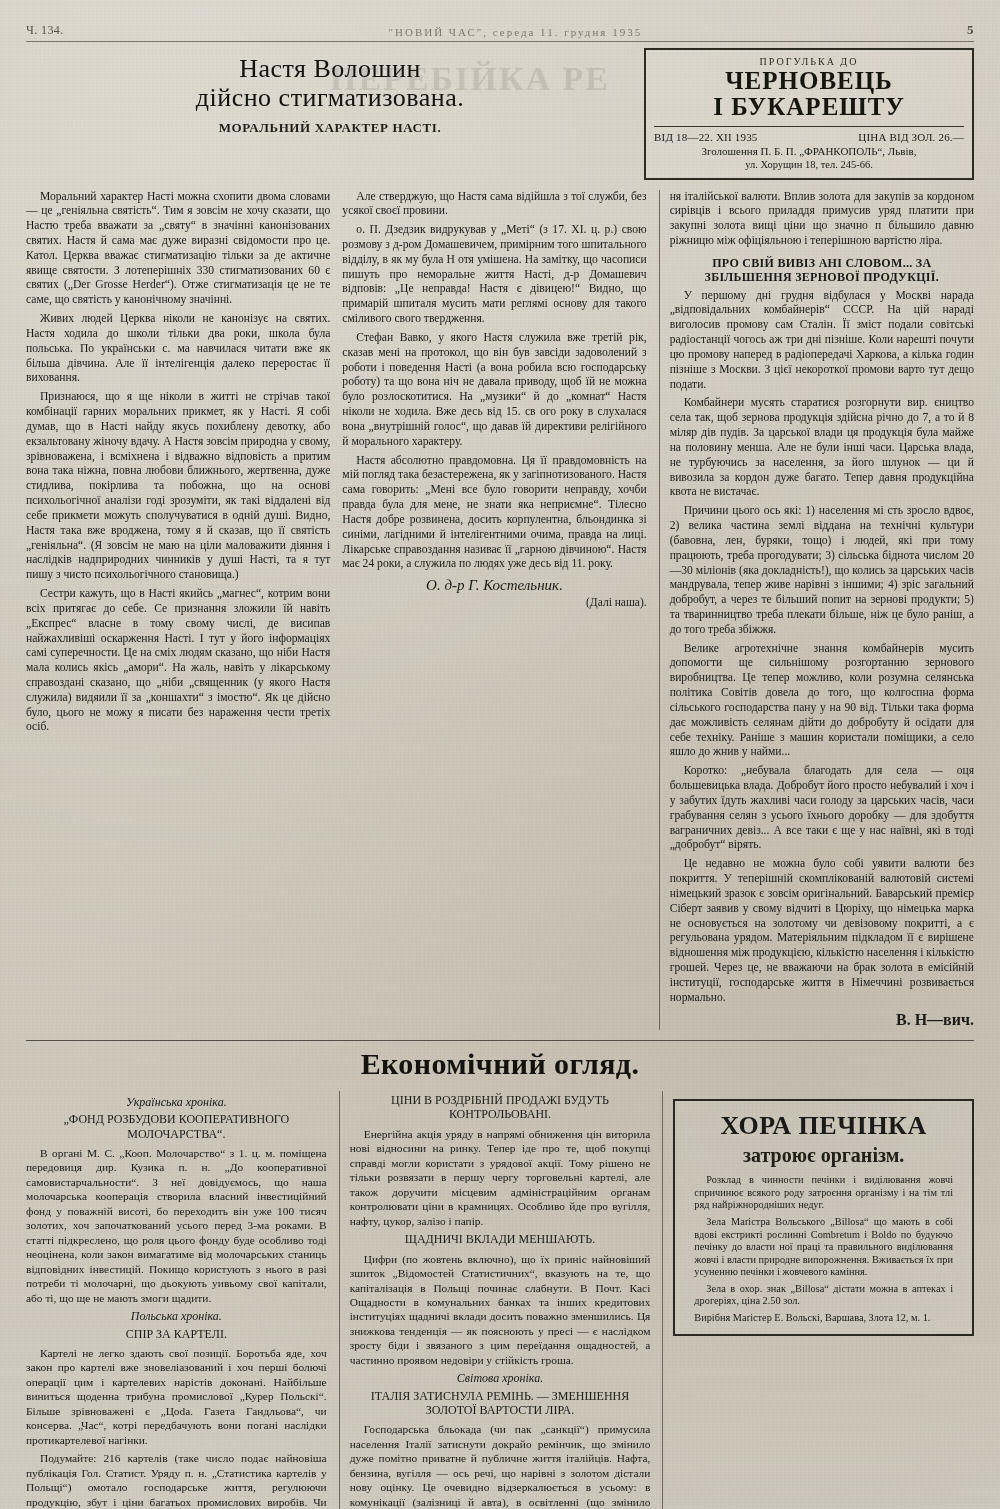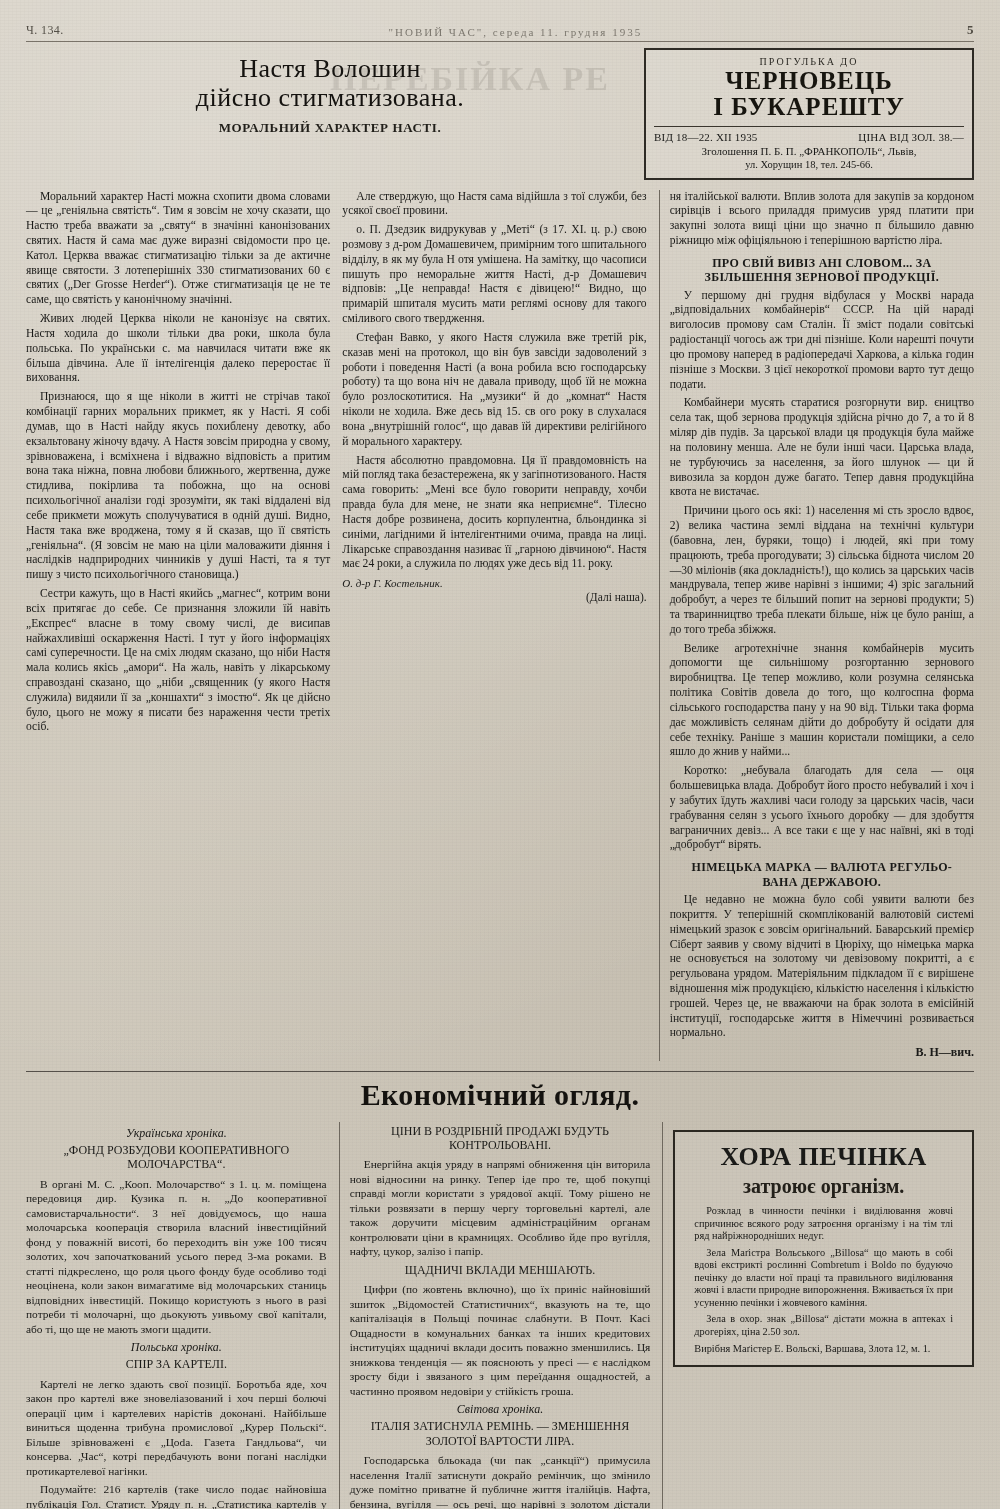--- a/index.html
+++ b/index.html
@@ -73,21 +73,21 @@
   .ad-box .row{
     display:flex;justify-content:space-between;font-size:11px;letter-spacing:.2px;
   }
   .ad-box .line{font-size:11px;text-align:center;margin-top:2px;}
   .ad-box .line.small{font-size:10.5px;}
 
   .cols3{display:flex;gap:12px;}
   .col{flex:1;font-size:11.6px;line-height:1.28;text-align:justify;hyphens:auto;}
   .col p{margin:0 0 4px 0;text-indent:14px;}
   .col p.noind{text-indent:0;}
-  .sig{text-align:left;font-style:italic;font-size:11px;margin-top:4px;}
+  .sig{text-align:center;font-style:italic;font-size:15px;margin-top:4px;}
   .sig2{text-align:right;font-size:11.5px;}
 
   .sec-h{
     text-align:center;font-size:12px;font-weight:bold;letter-spacing:.3px;
     margin:7px 0 4px;line-height:1.2;
   }
 
   .divider{border-top:1px solid #55504a;margin:10px 0 6px;}
 
   h2.section{
@@ -111,21 +111,21 @@
   .right-col-box h3{
     text-align:center;font-size:26px;margin:2px 0 0;font-weight:bold;letter-spacing:.5px;
   }
   .right-col-box .sub{
     text-align:center;font-size:20px;font-weight:bold;margin:1px 0 6px;color:#23201a;
   }
   .right-col-box p{font-size:10.3px;line-height:1.22;text-align:justify;margin:0 0 4px;text-indent:12px;}
   .right-col-box p.last{text-indent:0;text-align:left;}
 
   .vrule{border-left:1px solid #6e685e;}
-  .byline{text-align:right;font-weight:bold;font-size:12px;margin-top:3px;}
+  .byline{text-align:right;font-weight:bold;font-size:16px;margin-top:3px;}
 
   .noise{
     pointer-events:none;position:absolute;inset:0;
     background-image:
       repeating-linear-gradient(0deg, rgba(0,0,0,0.025) 0 1px, rgba(255,255,255,0) 1px 3px),
       repeating-linear-gradient(90deg, rgba(0,0,0,0.02) 0 1px, rgba(255,255,255,0) 1px 4px);
     mix-blend-mode:multiply;opacity:.55;
   }
   .ghost{
     position:absolute;left:330px;top:60px;width:330px;height:90px;
@@ -155,21 +155,21 @@
       <div class="subhead">МОРАЛЬНИЙ ХАРАКТЕР НАСТІ.</div>
     </div>
     <div class="top-right">
       <div class="ad-box">
         <div class="kicker">ПРОГУЛЬКА ДО</div>
         <div class="city">ЧЕРНОВЕЦЬ</div>
         <div class="city2">І БУКАРЕШТУ</div>
         <div class="rule"></div>
         <div class="row">
           <span>ВІД 18—22. XII 1935</span>
-          <span>ЦІНА ВІД ЗОЛ. 38.—</span>
+          <span>ЦІНА ВІД ЗОЛ. 26.—</span>
         </div>
         <div class="line">Зголошення П. Б. П. „ФРАНКОПОЛЬ“, Львів,</div>
         <div class="line small">ул. Хорущин 18, тел. 245-66.</div>
       </div>
     </div>
   </div>
 
   <div class="cols3">
     <div class="col">
       <p>Моральний характер Насті можна схопити двома словами — це „геніяльна святість“. Тим я зовсім не хочу сказати, що Настю треба вважати за „святу“ в значінні канонізованих святих. Настя й сама має дуже виразні свідомости про це. Катол. Церква вважає стигматизацію тільки за де актичне явище святости. З лотеперішніх 330 стигматизованих 60 є святих („Der Grosse Herder“). Отже стигматизація це не те саме, що святість у канонічному значінні.</p>
@@ -189,24 +189,20 @@
       <p class="noind">ня італійської валюти. Вплив золота для закупів за кордоном сирівців і всього приладдя примусив уряд платити при закупні золота вищі ціни що значно п більшило давню ріжницю між офіціяльною і теперішною вартістю ліра.</p>
       <div class="sec-h">
         <span>ПРО СВІЙ ВИВІЗ АНІ СЛОВОМ... ЗА</span><br>
         <span>ЗБІЛЬШЕННЯ ЗЕРНОВОЇ ПРОДУКЦІЇ.</span>
       </div>
       <p>У першому дні грудня відбулася у Москві нарада „відповідальних комбайнерів“ СССР. На цій нараді виголосив промову сам Сталін. Її зміст подали совітські радіостанції чогось аж три дні пізніше. Коли нарешті почути цю промову наперед в радіопередачі Харкова, а кілька годин пізніше з Москви. З цієї некороткої промови варто тут дещо подати.</p>
       <p>Комбайнери мусять старатися розгорнути вир. єництво села так, щоб зернова продукція здійсна річно до 7, а то й 8 міляр дів пудів. За царської влади ця продукція була майже на половину менша. Але не були інші часи. Царська влада, не турбуючись за населення, за його шлунок — ци й вивозила за кордон дуже багато. Тепер давня продукційна квота не вистачає.</p>
       <p>Причини цього ось які: 1) населення мі сть зросло вдвоє, 2) велика частина землі віддана на технічні культури (бавовна, лен, буряки, тощо) і людей, які при тому працюють, треба прогодувати; 3) сільська біднота числом 20—30 міліонів (яка докладність!), що колись за царських часів мандрувала, тепер живе нарівні з іншими; 4) зріс загальний добробут, а через те більший попит на зернові продукти; 5) та тваринництво треба плекати більше, ніж це було раніш, а до того треба збіжжя.</p>
       <p>Велике агротехнічне знання комбайнерів мусить допомогти ще сильнішому розгортанню зернового виробництва. Це тепер можливо, коли розумна селянська політика Совітів довела до того, що колгоспна форма сільського господарства пану у на 90 від. Тільки така форма дає можливість селянам дійти до добробуту й осідати для себе техніку. Раніше з машин користали поміщики, а село яшло до жнив у найми...</p>
       <p>Коротко: „небувала благодать для села — оця большевицька влада. Добробут його просто небувалий і хоч і у забутих їдуть жахливі часи голоду за царських часів, часи грабування селян з усього їхнього доробку — для здобуття ваграничних девіз... А все таки є ще у нас наївні, які в тоді „добробут“ вірять.</p>
-      <div class="sec-h">
-        <span>НІМЕЦЬКА МАРКА — ВАЛЮТА РЕГУЛЬО-</span><br>
-        <span>ВАНА ДЕРЖАВОЮ.</span>
-      </div>
       <p>Це недавно не можна було собі уявити валюти без покриття. У теперішній скомплікованій валютовій системі німецький зразок є зовсім оригінальний. Баварський премієр Сіберт заявив у свому відчиті в Цюріху, що німецька марка не основується на золотому чи девізовому покритті, а є регульована урядом. Матеріяльним підкладом її є вирішене відношення між продукцією, кількістю населення і кількістю грошей. Через це, не вважаючи на брак золота в емісійній інституції, господарське життя в Німеччині розвивається нормально.</p>
       <div class="byline">В. Н—вич.</div>
     </div>
   </div>
 
   <div class="divider"></div>
 
   <h2 class="section">Економічний огляд.</h2>
 
   <div class="econ-cols">

